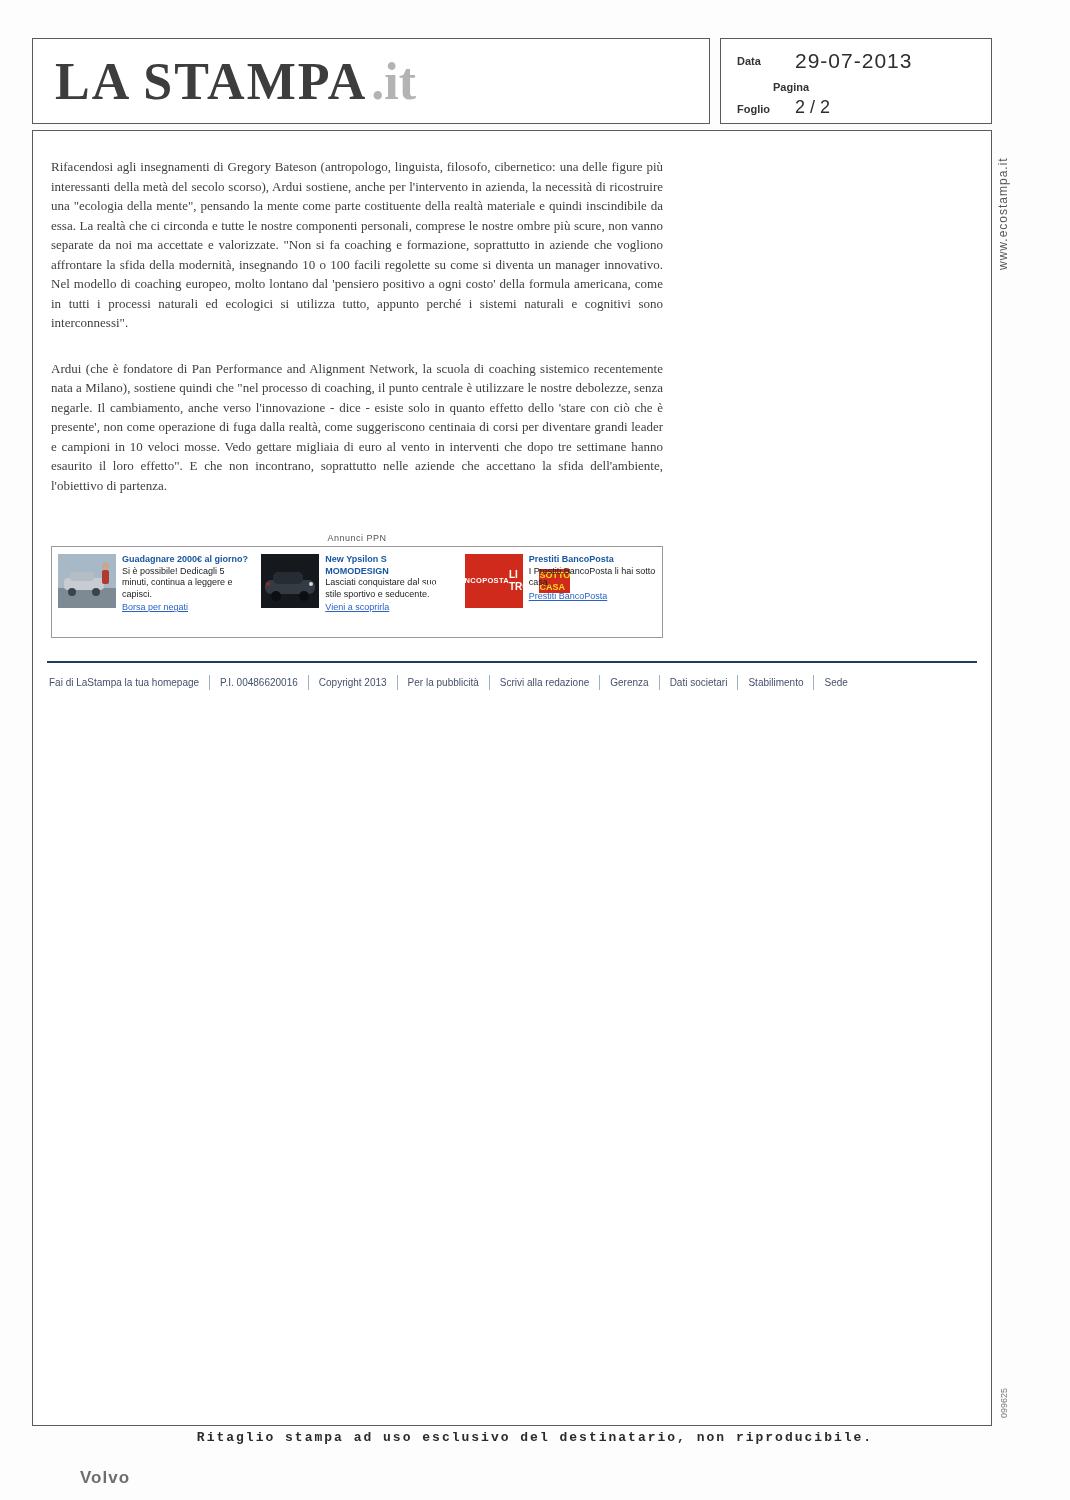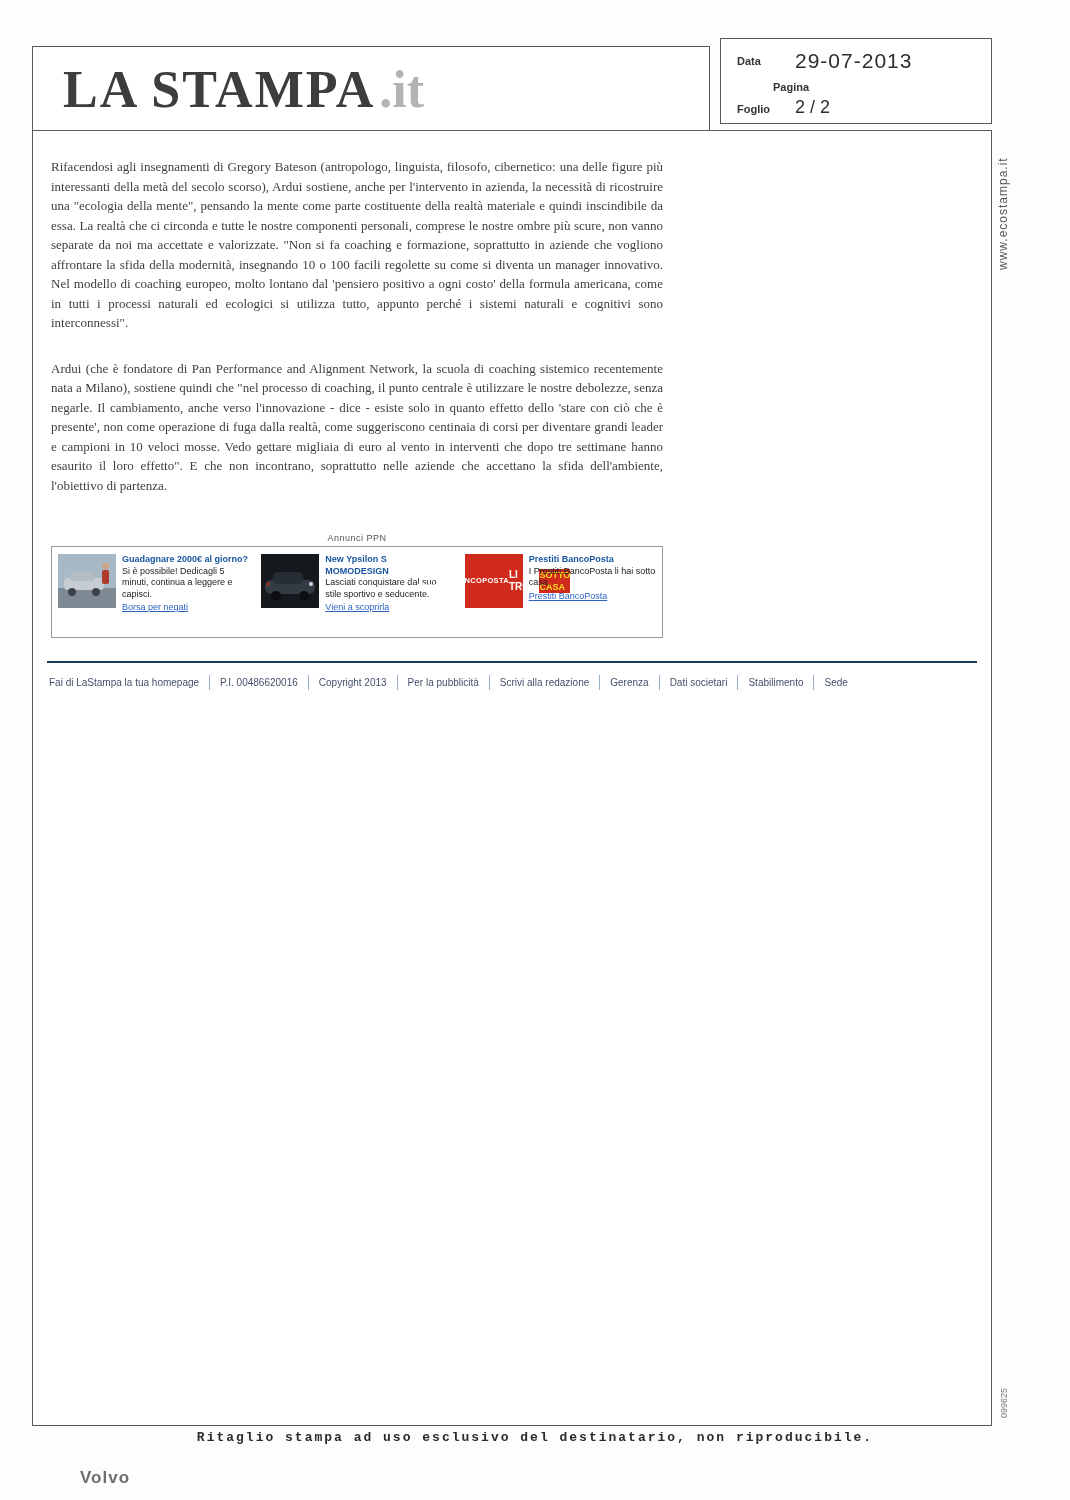--- a/index.html
+++ b/index.html
@@ -7,21 +7,21 @@
   .page {
     position:relative; width:1070px; height:1500px; margin:0 auto;
     background:#fdfdfd; overflow:hidden;
     font-family:"Liberation Sans", sans-serif; color:#222;
   }
 
   
   .logo-box {
     position:absolute; left:32px; top:38px; width:678px; height:86px;
     border:1px solid #5a5a5a; background:#fff;
-    display:flex; align-items:center; padding-left:30px;margin-top:8px;
+    display:flex; align-items:center; padding-left:22px;
   }
   .logo-main {
     font-family:"Liberation Serif","DejaVu Serif",serif; font-weight:bold;
     font-size:52px; letter-spacing:2px; color:#3d3d3d;
   }
   .logo-suffix {
     font-family:"Liberation Serif","DejaVu Serif",serif; font-weight:bold;
     font-size:52px; color:#b3b3b3; margin-left:4px;
   }
   .meta-box {

